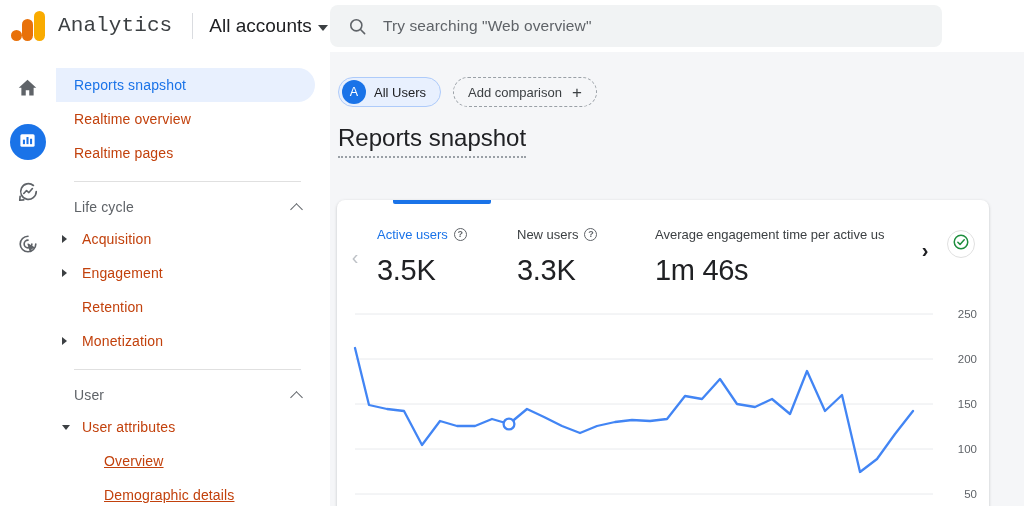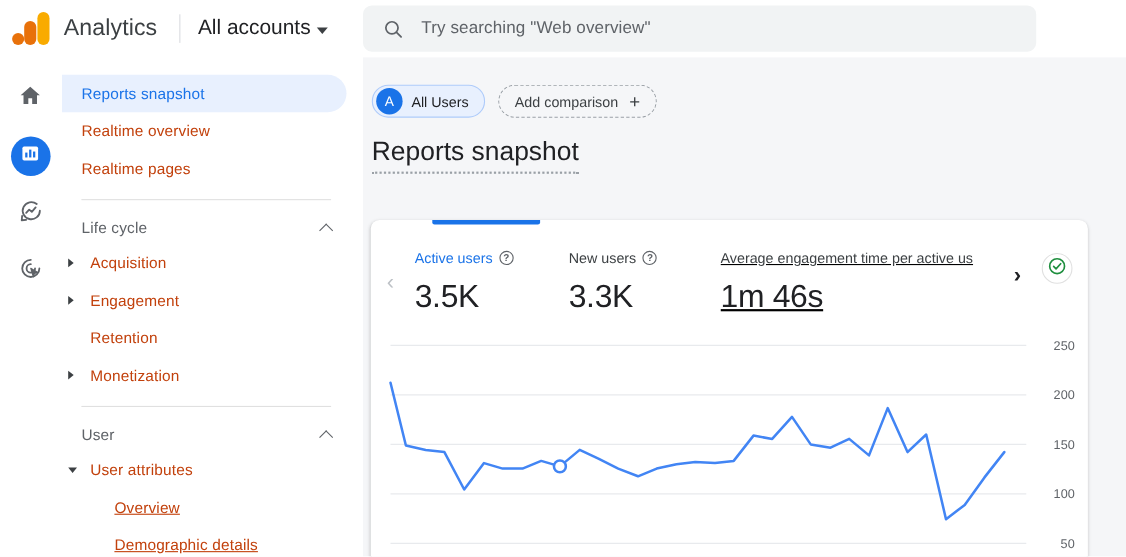--- a/index.html
+++ b/index.html
@@ -29,21 +29,21 @@
   .ga-logo .bar-mid {
     position: absolute; left: 11px; top: 8px; width: 11px; height: 22px;
     border-radius: 5.5px; background: #e8710a;
   }
   .ga-logo .dot {
     position: absolute; left: 0; top: 19px; width: 11px; height: 11px;
     border-radius: 50%; background: #e8710a;
   }
   .brand-name {
     font-size: 21px; color: #3c4043; letter-spacing: .1px;
-    padding-left: 2px; white-space: nowrap;
+    padding-left: 2px; white-space: nowrap; font-family: Liberation Mono, monospace;
   }
   .brand-divider {
     width: 1px; height: 26px; background: #dadce0; margin: 0 16px 0 20px;
   }
   .account-switcher {
     display: flex; align-items: center; gap: 6px;
     font-size: 19px; color: #202124; cursor: pointer; white-space: nowrap;
   }
   .caret-down {
     width: 0; height: 0;
@@ -184,21 +184,21 @@
     width: 13px; height: 13px; border-radius: 50%;
     border: 1.2px solid currentColor; color: #5f6368;
     font-size: 9px; line-height: 11px; text-align: center; font-weight: 600;
   }
   .metric.active .help-icon { color: #5f6368; }
   .metric-value {
     font-size: 29px; color: #202124; letter-spacing: -.3px; white-space: nowrap;
   }
   .m1 { margin-left: 4px; width: 140px; }
   .m2 { width: 138px; justify-content: center; }
-  .m3 { width: 260px; overflow: hidden; text-decoration: underline; }
+  .m3 { width: 260px; overflow: hidden; }
   .status-badge {
     position: absolute; right: 14px; top: 30px;
     width: 28px; height: 28px; border-radius: 50%;
     border: 1px solid #e0e0e0;
     display: flex; align-items: center; justify-content: center;
     cursor: pointer; background: #fff;
   }
 
   
   .chart-area {

